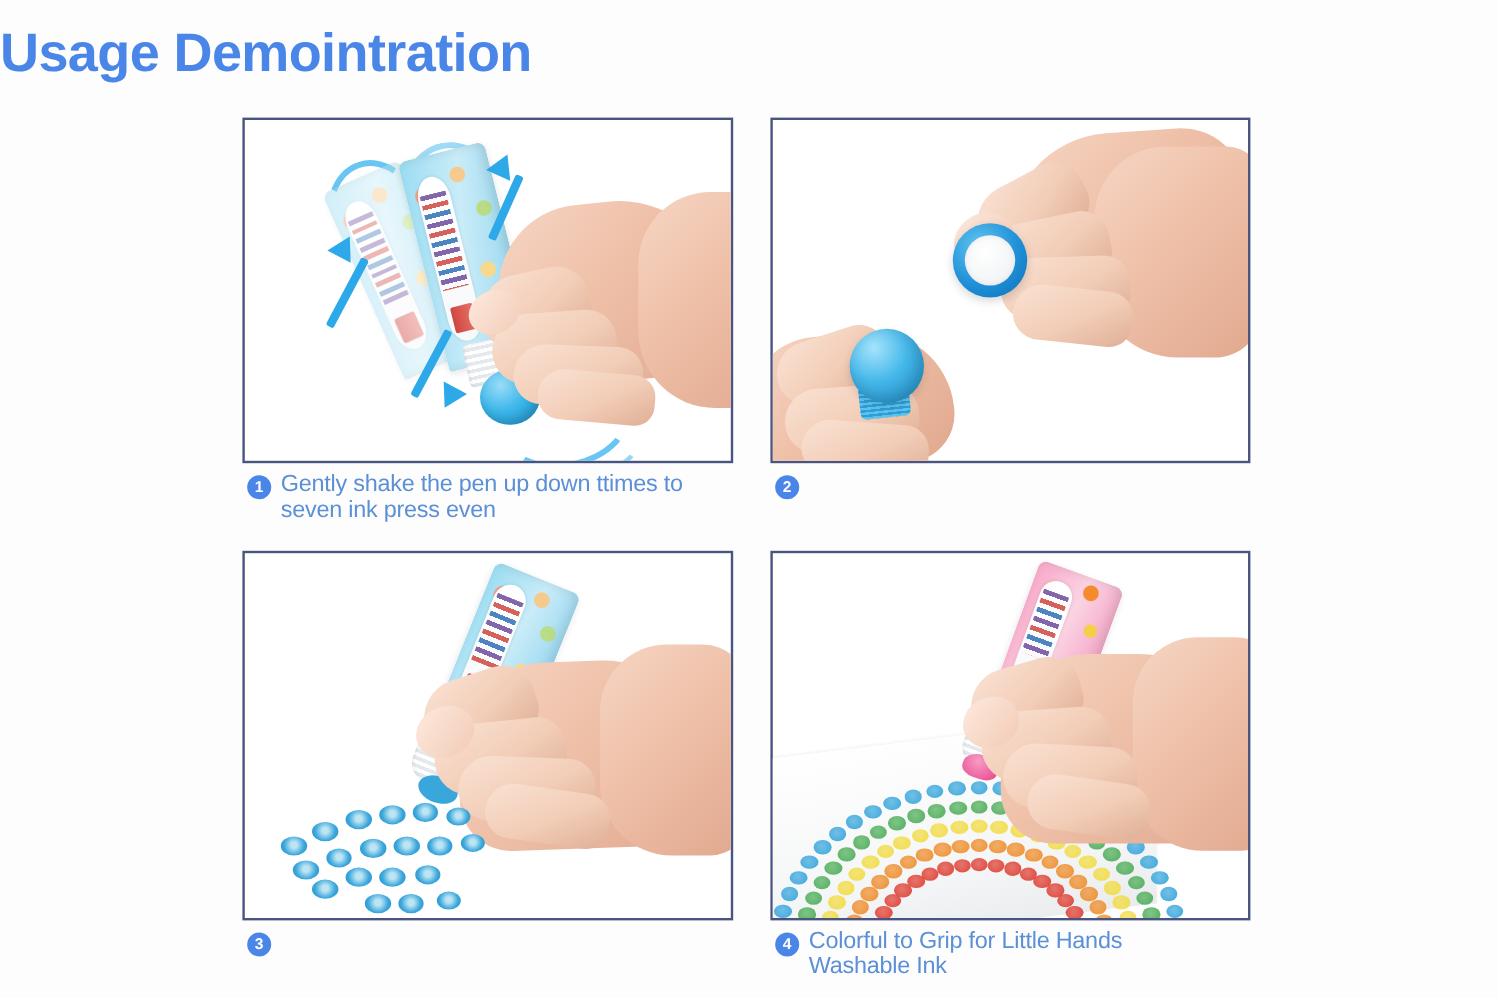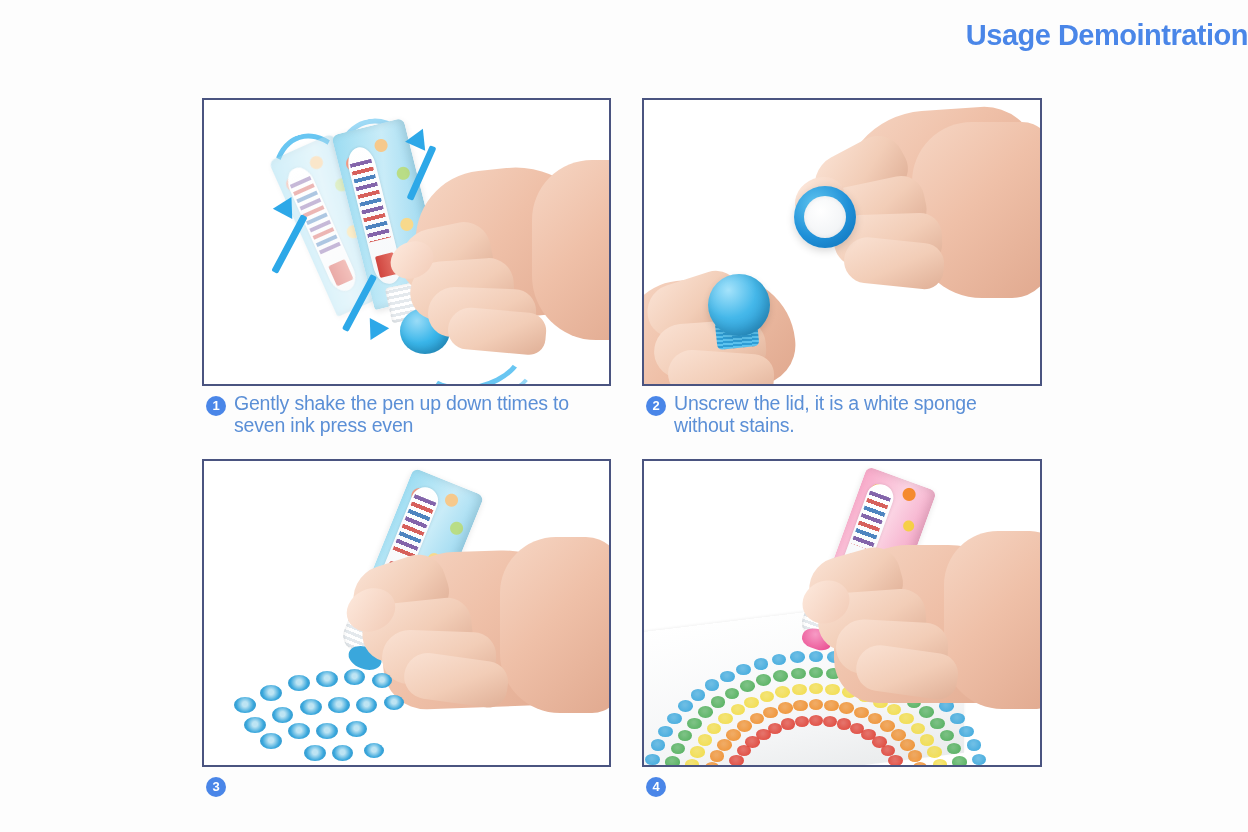--- a/index.html
+++ b/index.html
@@ -9,22 +9,22 @@
     background:#fdfdfd;
     font-family:"Liberation Sans", sans-serif;
     overflow:hidden;
     position:relative;
   }
 
   
   .page-title {
     position:absolute;
     top:20px; left:0; width:1248px;
-    text-align:right;
-    font-size:29px;
+    text-align:left;
+    font-size:45px;
     font-weight:bold;
     color:#4a86e8;
     letter-spacing:-0.5px;
     line-height:1.05;
   }
 
   
   .steps-grid {
     position:absolute;
     top:98px; left:202px;
@@ -294,22 +294,20 @@
           <div class="skin-soft" style="left:2px; top:178px; width:96px; height:52px; border-radius:36px 32px 28px 32px; transform:rotate(-18deg);"></div>
           <div class="skin-soft" style="left:10px; top:222px; width:112px; height:54px; border-radius:34px 30px 28px 32px; transform:rotate(-4deg);"></div>
           <div class="skin-soft" style="left:24px; top:252px; width:106px; height:46px; border-radius:30px 26px 24px 28px; transform:rotate(4deg);"></div>
 
           <div class="ball-thread" style="left:72px; top:218px; width:42px; height:30px; transform:rotate(-6deg);"></div>
           <div class="blue-ball" style="left:64px; top:174px; width:62px; height:62px;"></div>
         </div>
       </div>
       <div class="caption">
         <div class="step-badge">2</div>
-        <div class="caption-text">Unscrew the lid, it is a white sponge
-without stains.</div>
       </div>
     </div>
   </div>
 
   <div class="step-row row-2">
 
     <div class="step-cell">
       <div class="photo-frame tall-b">
         <div class="photo-inner">
 
@@ -485,16 +483,18 @@
           <div class="skin" style="left:300px; top:70px; width:120px; height:178px; border-radius:54px 34px 30px 58px;"></div>
           <div class="skin-soft" style="left:164px; top:92px; width:94px; height:60px; border-radius:42px 34px 30px 36px; transform:rotate(-16deg);"></div>
           <div class="skin-soft" style="left:174px; top:130px; width:108px; height:58px; border-radius:38px 30px 28px 34px; transform:rotate(-4deg);"></div>
           <div class="skin-soft" style="left:192px; top:160px; width:112px; height:54px; border-radius:34px 28px 26px 32px; transform:rotate(3deg);"></div>
           <div class="skin-soft" style="left:212px; top:188px; width:102px; height:46px; border-radius:30px 26px 24px 28px; transform:rotate(8deg);"></div>
           <div class="skin-soft" style="left:158px; top:120px; width:48px; height:42px; border-radius:50%; transform:rotate(-24deg); background:linear-gradient(150deg,#fde9dd,#f2cbb6);"></div>
         </div>
       </div>
       <div class="caption">
         <div class="step-badge">4</div>
+        <div class="caption-text">Colorful to Grip for Little Hands
+Washable Ink</div>
       </div>
     </div>
   </div>
 </div>
 
 </body></html>

